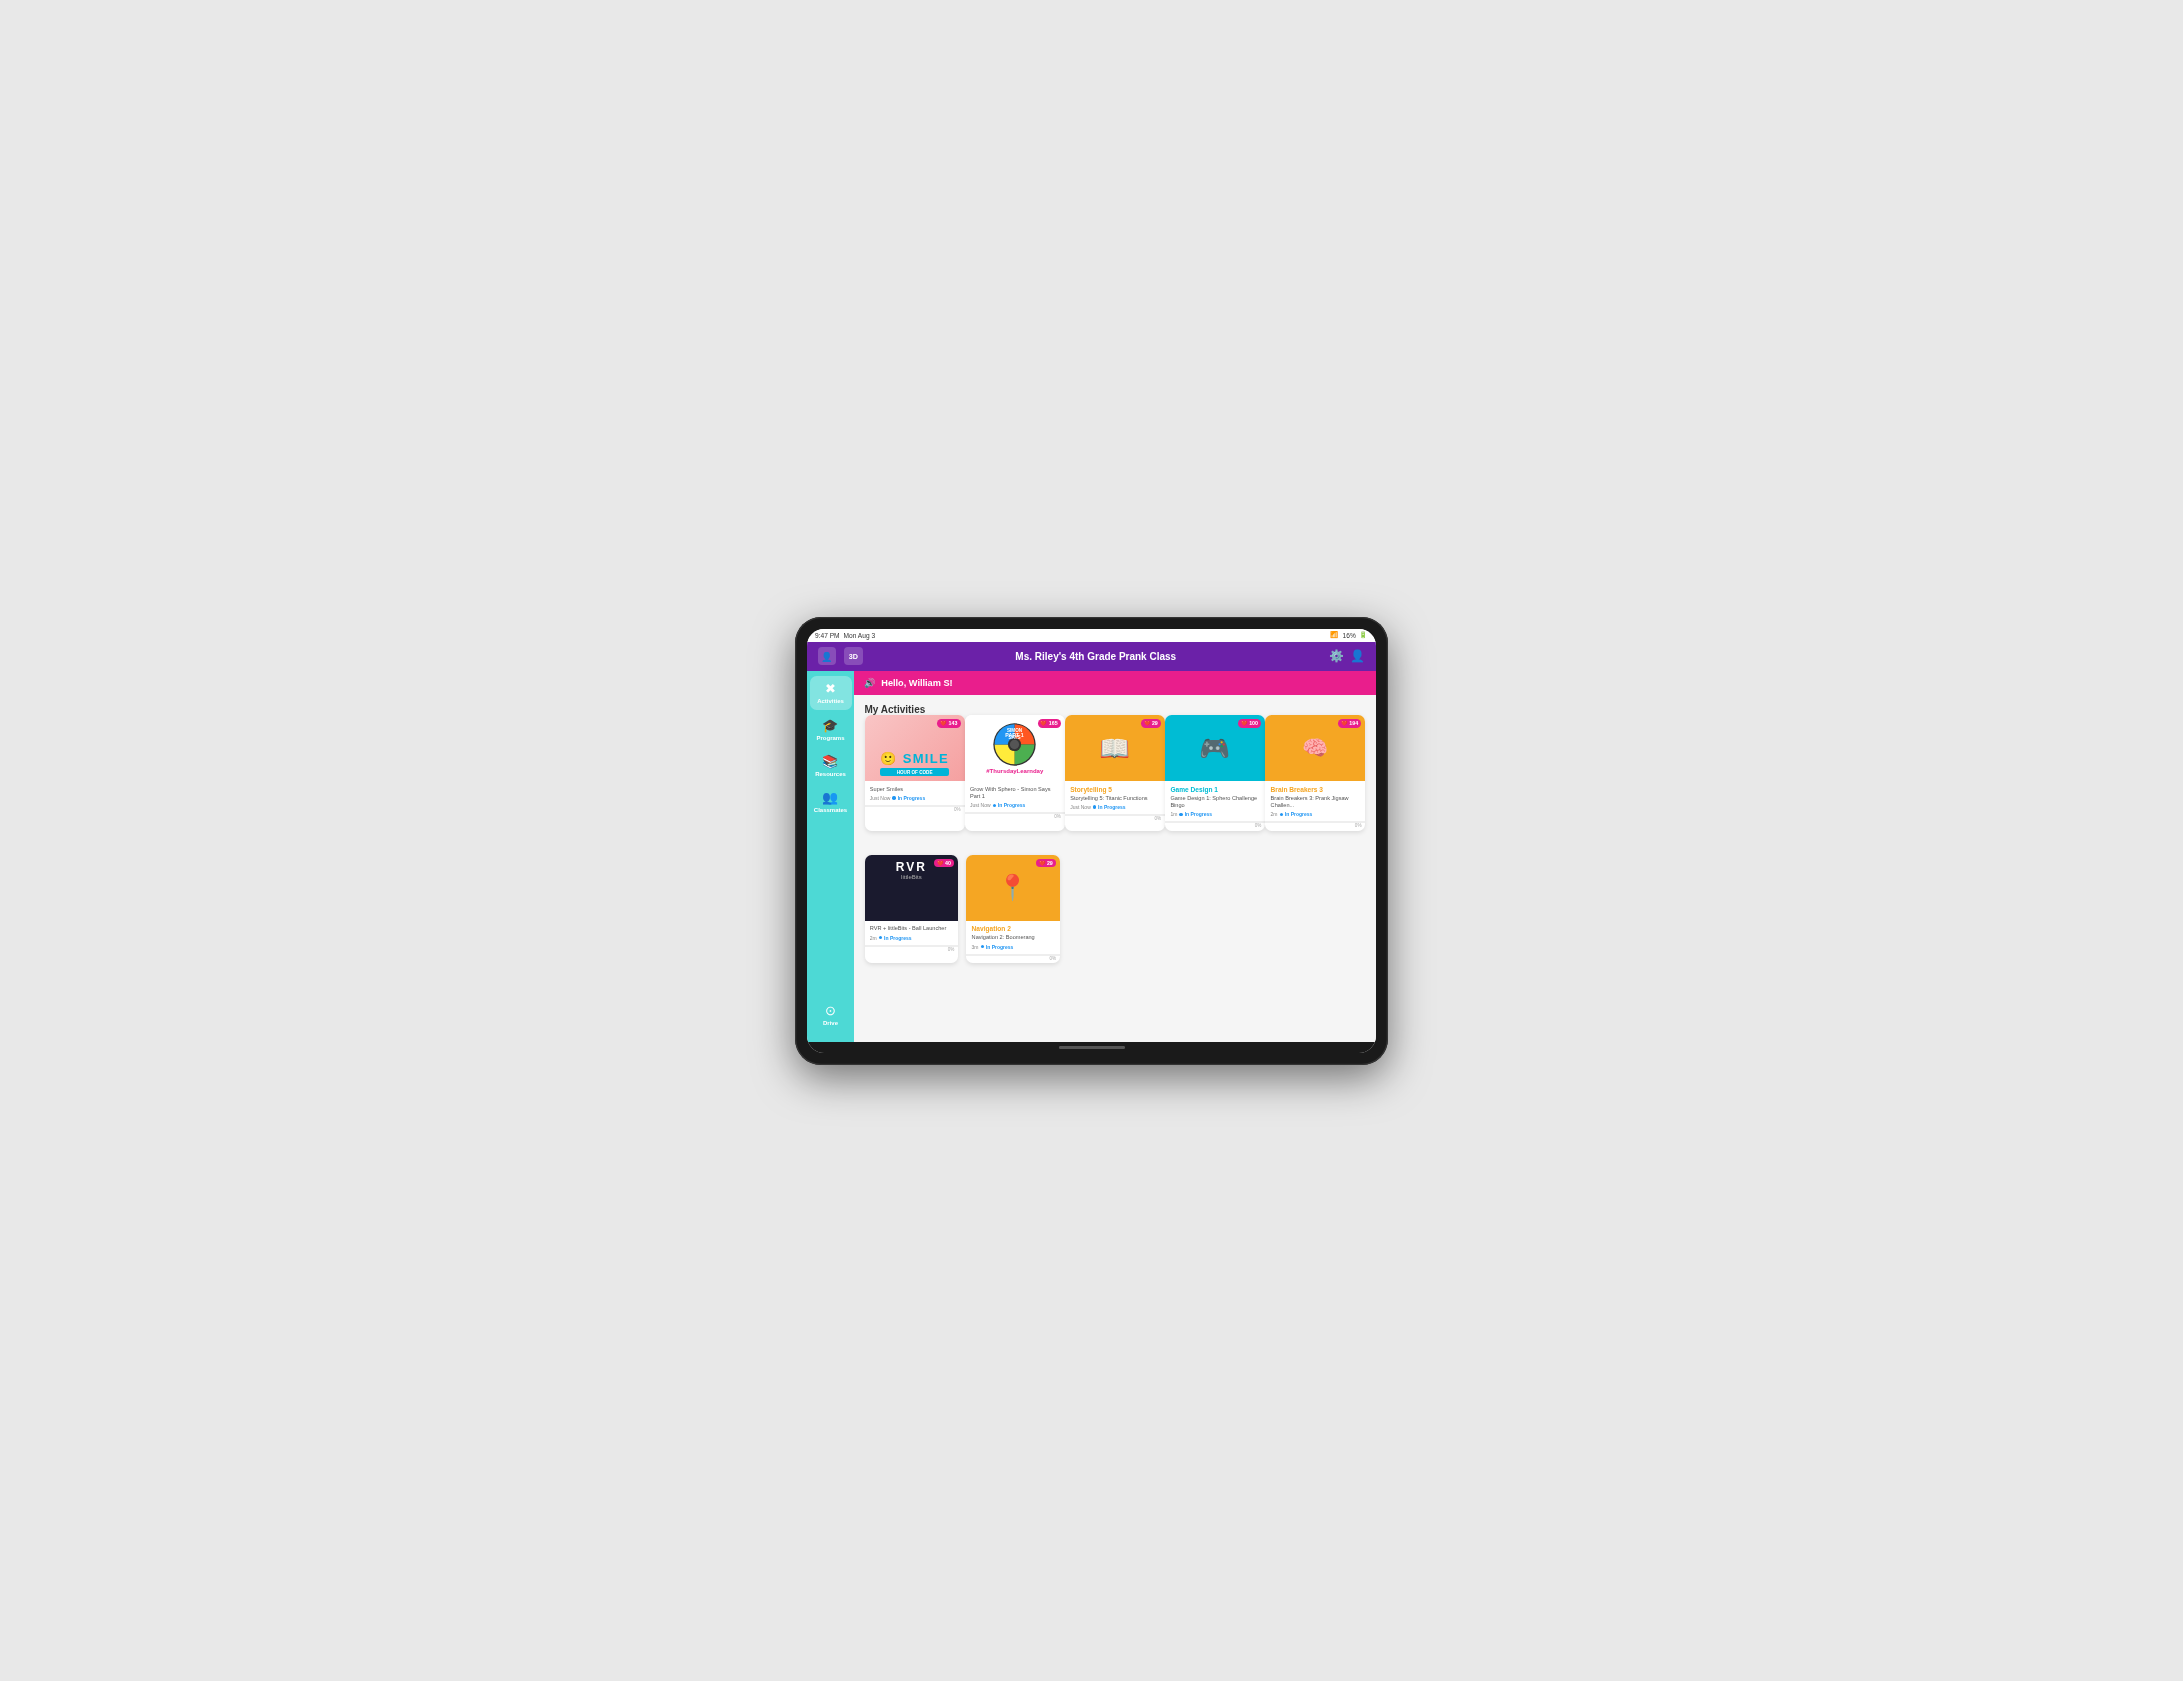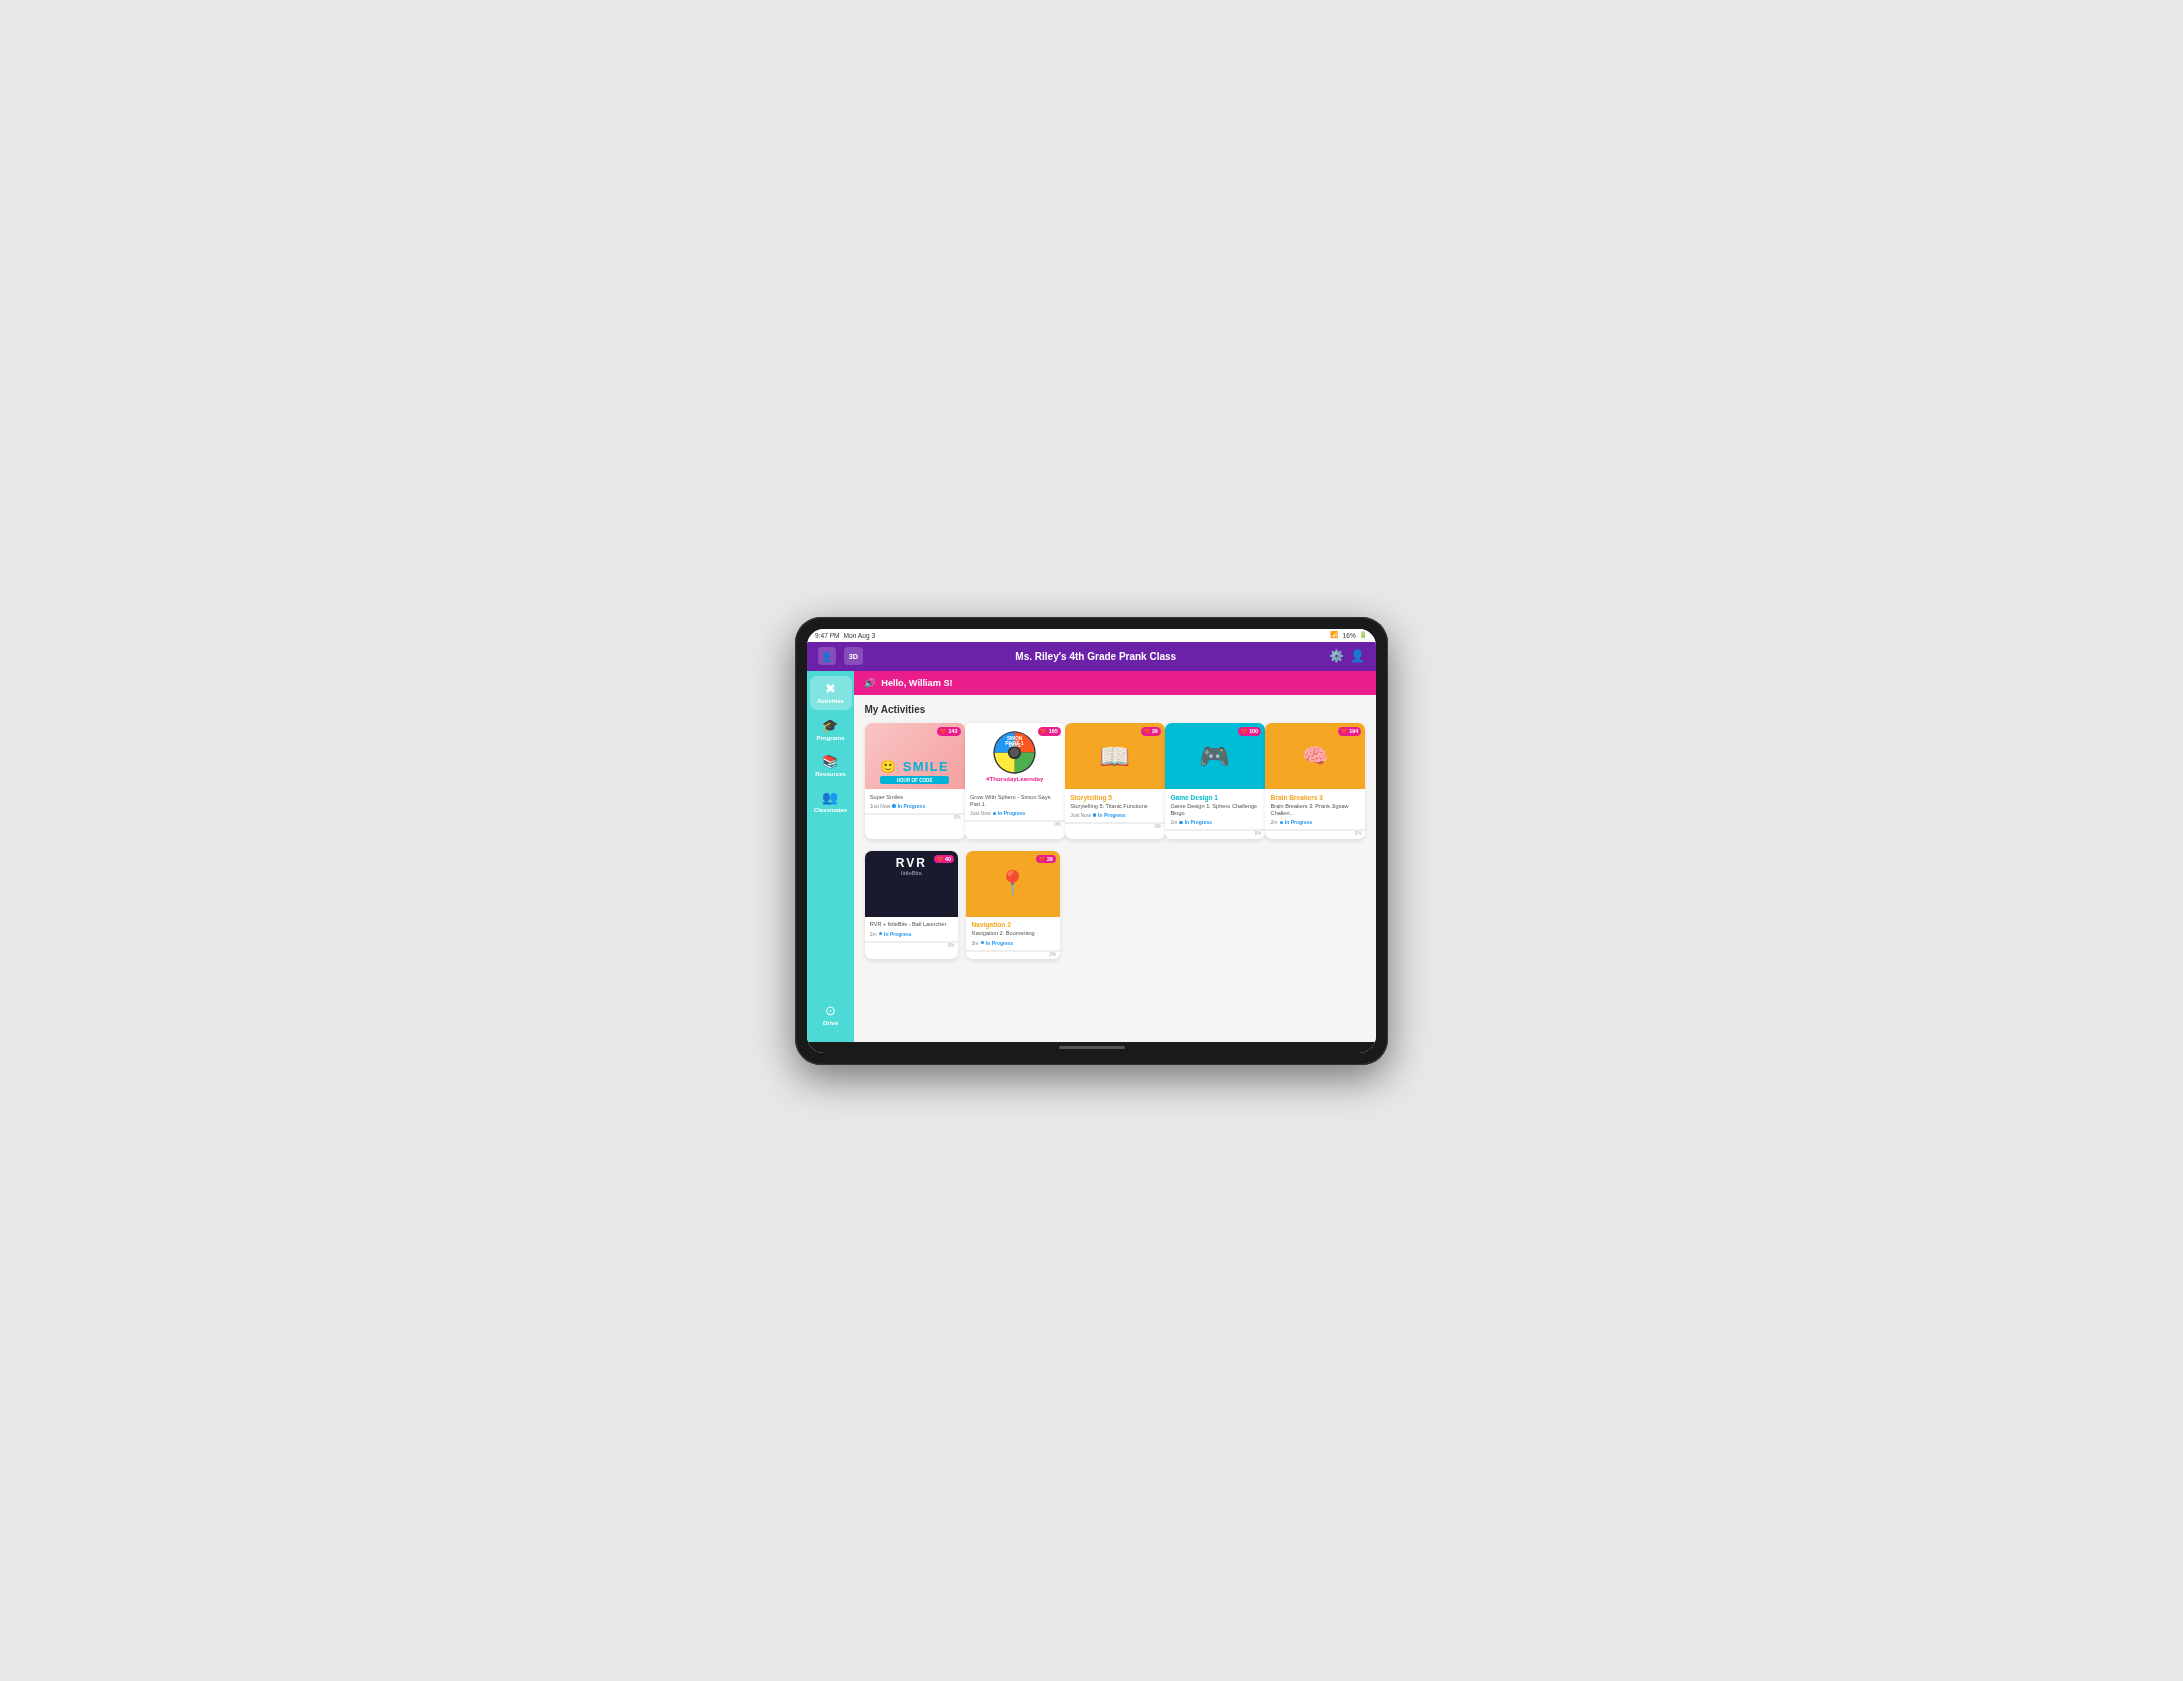--- a/index.html
+++ b/index.html
@@ -158,29 +158,28 @@
     }
 
     
     .activities-section {
       padding: 9.2px 10.5px;
     }
     .section-title {
       font-size: 10px;
       font-weight: 700;
       color: #333;
-      margin-bottom: 8px;
     }
 
     
     .cards-grid {
       display: grid;
       grid-template-columns: repeat(5, 1fr);
       gap: 0;
-      margin-bottom: 12px;
+      margin-bottom: 24px;
     }
     .cards-grid-row2 {
       display: grid;
       grid-template-columns: repeat(5, 1fr);
       gap: 8px;
     }
 
     
     .activity-card {
       background: white;

